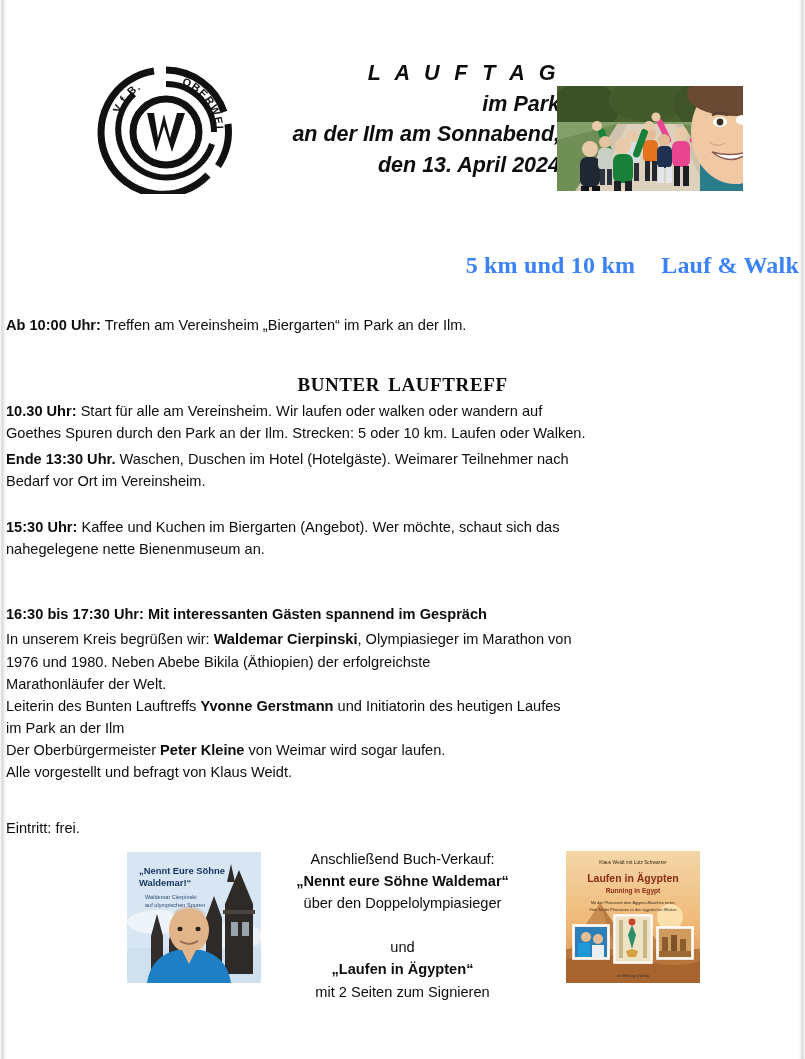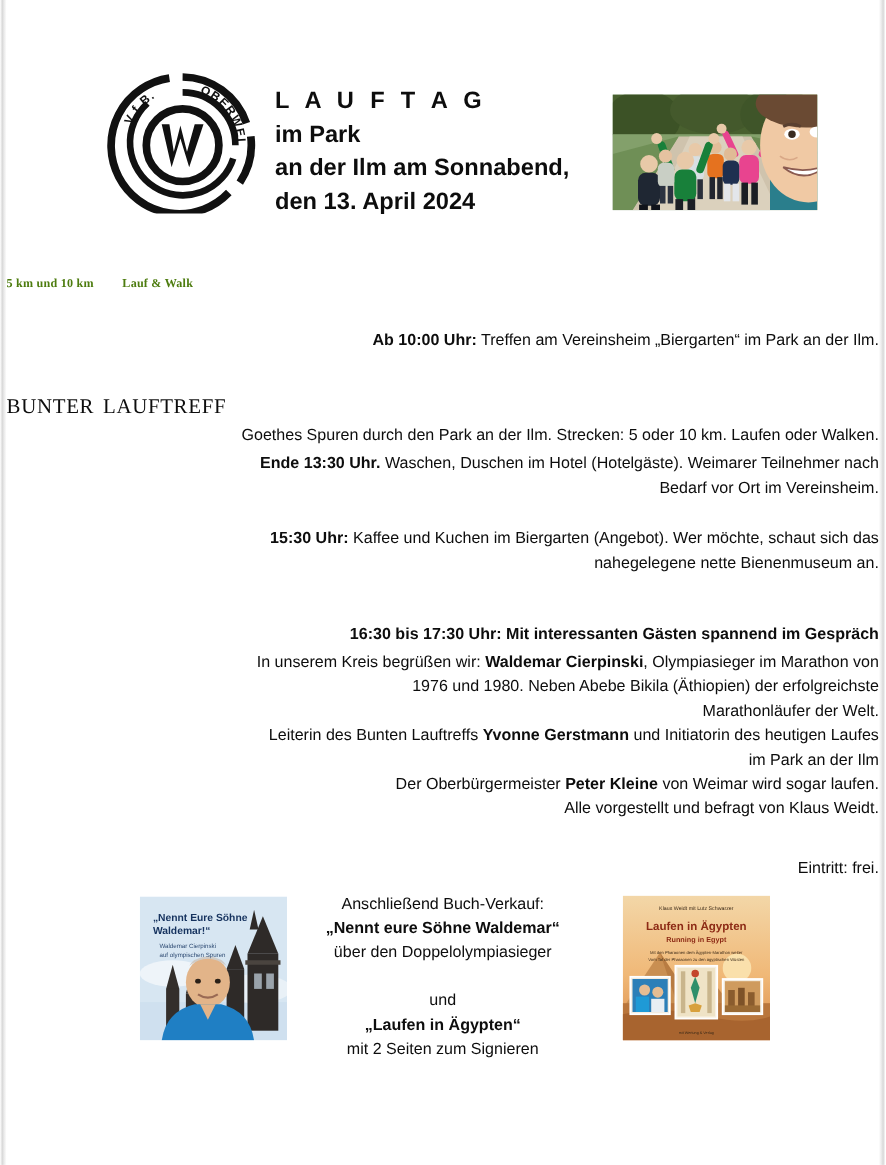--- a/index.html
+++ b/index.html
@@ -55,23 +55,24 @@
     left: 84px;
     top: 8px;
     width: 152px;
     height: 132px;
   }
   .logo svg { display: block; }
 
   .header-title {
     position: absolute;
     left: 244px;
-    top: 22px;
+    top: 4px;
     width: 310px;
-    text-align: left;
+    text-align: right;
+    font-style: italic;
   }
   .title-line1 {
     font-size: 21.5px;
     font-weight: bold;
     letter-spacing: 4.4px;
     line-height: 1.42;
     white-space: nowrap;
   }
   .title-line2,
   .title-line3,
@@ -88,47 +89,47 @@
     top: 32px;
     width: 186px;
     height: 105px;
     overflow: hidden;
     background: #5c7a4a;
   }
   .header-photo svg { display: block; }
 
   
   .red-line {
-    text-align: left;
+    text-align: right;
     font-family: "Liberation Serif", serif;
     font-weight: bold;
-    font-size: 11px;
-    color: #4d7c0f;
+    font-size: 24px;
+    color: #3b82f6;
     margin-top: 18px;
     letter-spacing: 0.2px;
   }
   .red-line .gap { display: inline-block; width: 26px; }
 
   
   .body-text {
-    text-align: right;
+    text-align: left;
     font-size: 14.6px;
     line-height: 1.52;
   }
   .line { white-space: nowrap; }
   b, .b { font-weight: bold; }
 
   .meeting {
     margin-top: 35px;
   }
 
   .section-heading {
-    text-align: left;
+    text-align: center;
     font-family: "Liberation Serif", serif;
-    font-weight: normal;
+    font-weight: bold;
     font-size: 19px;
     letter-spacing: 0.6px;
     margin-top: 38px;
   }
   .section-heading .gap { display: inline-block; width: 8px; }
 
   .blk-1015 { margin-top: 28px; }
   .blk-1030 { margin-top: 4px; }
   .blk-ende { margin-top: 3px; }
   .blk-1530 { margin-top: 24px; }
@@ -305,20 +306,21 @@
   <div class="body-text meeting">
     <div class="line"><b>Ab 10:00 Uhr:</b><span> Treffen am Vereinsheim „Biergarten“ im Park an der Ilm.</span></div>
   </div>
 
   <div class="section-heading">
     <span>BUNTER</span><span class="gap"></span><span>LAUFTREFF</span>
   </div>
 
 
   <div class="body-text blk-1030">
+    <div class="line"><b>10.30 Uhr:</b><span>  Start für alle am Vereinsheim. Wir laufen oder walken oder wandern auf</span></div>
     <div class="line">Goethes Spuren durch den Park an der Ilm. Strecken: 5 oder 10 km. Laufen oder Walken.</div>
   </div>
 
   <div class="body-text blk-ende">
     <div class="line"><b>Ende 13:30 Uhr.</b><span>  Waschen, Duschen im Hotel (Hotelgäste).  Weimarer Teilnehmer nach</span></div>
     <div class="line">Bedarf vor Ort im Vereinsheim.</div>
   </div>
 
   <div class="body-text blk-1530">
     <div class="line"><b>15:30 Uhr:</b><span>  Kaffee und Kuchen im Biergarten (Angebot). Wer möchte, schaut sich das</span></div>

